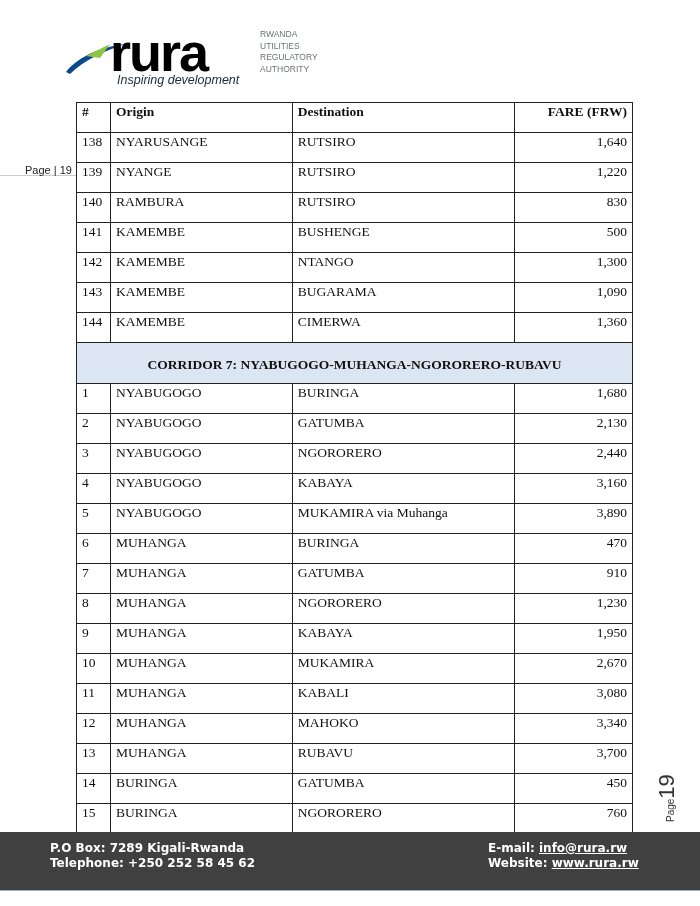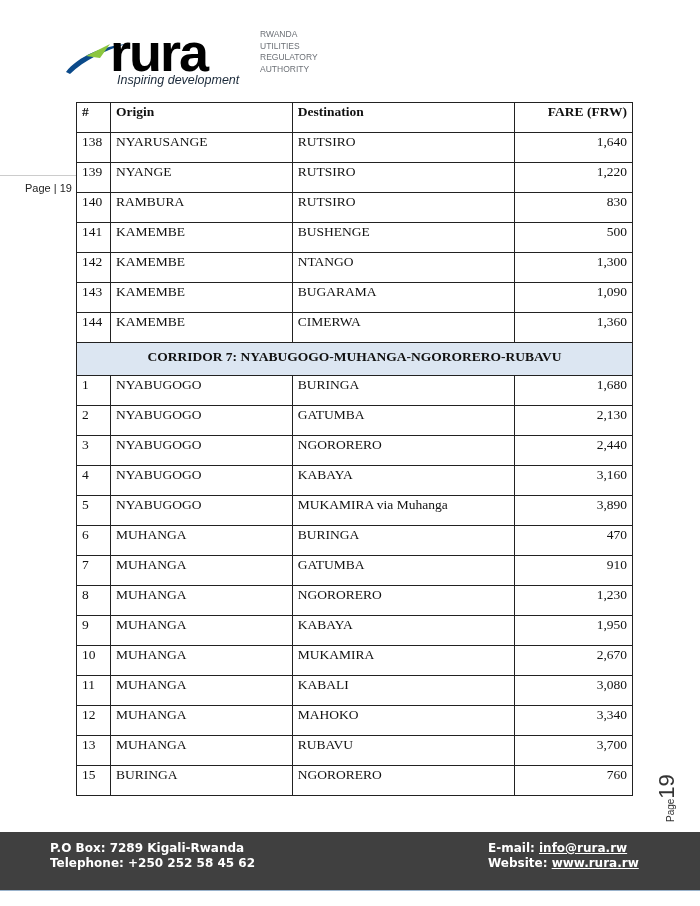--- a/index.html
+++ b/index.html
@@ -4,34 +4,34 @@
 <style>
   html, body { margin:0; padding:0; }
   body { width:700px; height:906px; background:#ffffff; position:relative; overflow:hidden; font-family:"Liberation Serif", serif; }
 
   .logo { position:absolute; left:64px; top:28px; width:260px; height:64px; }
   .logo .swoosh { position:absolute; left:0; top:6px; width:64px; height:44px; }
   .logo .word { position:absolute; left:46px; top:-6px; font-family:"Liberation Sans", sans-serif; font-weight:bold; font-size:54px; color:#000000; letter-spacing:-2px; line-height:60px; }
   .logo .tagline { position:absolute; left:53px; top:45px; font-family:Liberation Sans, sans-serif; font-style:italic; font-size:12.5px; color:#1b2a3a; }
   .logo .org { position:absolute; left:196px; top:1px; font-family:"Liberation Sans", sans-serif; font-weight:normal; font-size:8.5px; line-height:11.5px; color:#6d7177; }
 
-  .side-page { position:absolute; left:25px; top:182px; font-family:"Liberation Sans", sans-serif; font-size:11px; color:#222;text-align:center; }
+  .side-page { position:absolute; left:25px; top:164px; font-family:"Liberation Sans", sans-serif; font-size:11px; color:#222;text-align:center; }
   .side-rule { position:absolute; left:0; top:175px; width:76px; height:1px; background:#ccc; }
 
   .page-vert { position:absolute; left:654px; top:770px; width:30px; height:52px; }
   .page-vert .inner { position:absolute; left:0; top:52px; transform:rotate(-90deg); transform-origin:0 0; white-space:nowrap; font-family:"Liberation Sans", sans-serif; color:#333; }
   .page-vert .lbl { font-size:10px; }
   .page-vert .num { font-size:22px; }
 
   table.fares { position:absolute; left:76px; top:102px; width:557px; border-collapse:collapse; font-size:13.5px; color:#111; }
   table.fares td, table.fares th { border:1.5px solid #222; height:26px; padding:1px 5px 2px 5px; vertical-align:top; }
   table.fares th { font-weight:bold; text-align:left; }
   table.fares th.fare, table.fares td.fare { text-align:right;margin-top:35px; }
   col.c-num { width:34px; } col.c-orig { width:182px; } col.c-dest { width:223px; } col.c-fare { width:118px; }
-  tr.corridor td { background:#dce6f2; text-align:center; font-weight:bold; height:24px; padding-top:6px; }
+  tr.corridor td { background:#dce6f2; text-align:center; font-weight:bold; height:24px; padding-top:14px; }
 
   .footer { position:absolute; left:0; top:832px; width:700px; height:58px; background:#404040; font-family:"DejaVu Sans", sans-serif; font-weight:bold; font-size:12px; color:#ffffff; }
   .footer .left { position:absolute; left:50px; top:9px; line-height:15px; }
   .footer .right { position:absolute; left:468px; top:9px; line-height:15px;margin-left:20px; }
   .footer a { color:#ffffff; text-decoration:underline; }
   .footer-line { position:absolute; left:0; top:890px; width:700px; height:1px; background:#9bb3cc; }
 </style>
 </head>
 <body>
 
@@ -190,20 +190,26 @@
         <td>MAHOKO</td>
         <td class="fare">3,340</td>
       </tr>
       <tr>
         <td>13</td>
         <td>MUHANGA</td>
         <td>RUBAVU</td>
         <td class="fare">3,700</td>
       </tr>
       <tr>
+        <td>14</td>
+        <td>BURINGA</td>
+        <td>GATUMBA</td>
+        <td class="fare">450</td>
+      </tr>
+      <tr>
         <td>15</td>
         <td>BURINGA</td>
         <td>NGORORERO</td>
         <td class="fare">760</td>
       </tr>
     </tbody>
 </table>
 
 <div class="page-vert">
   <div class="inner">

